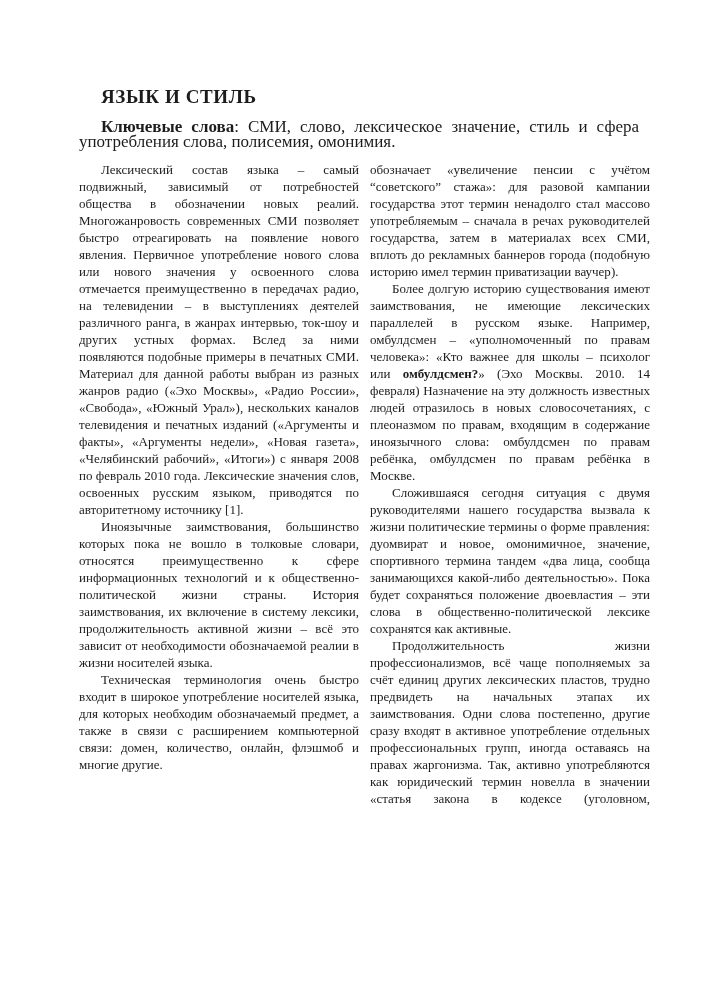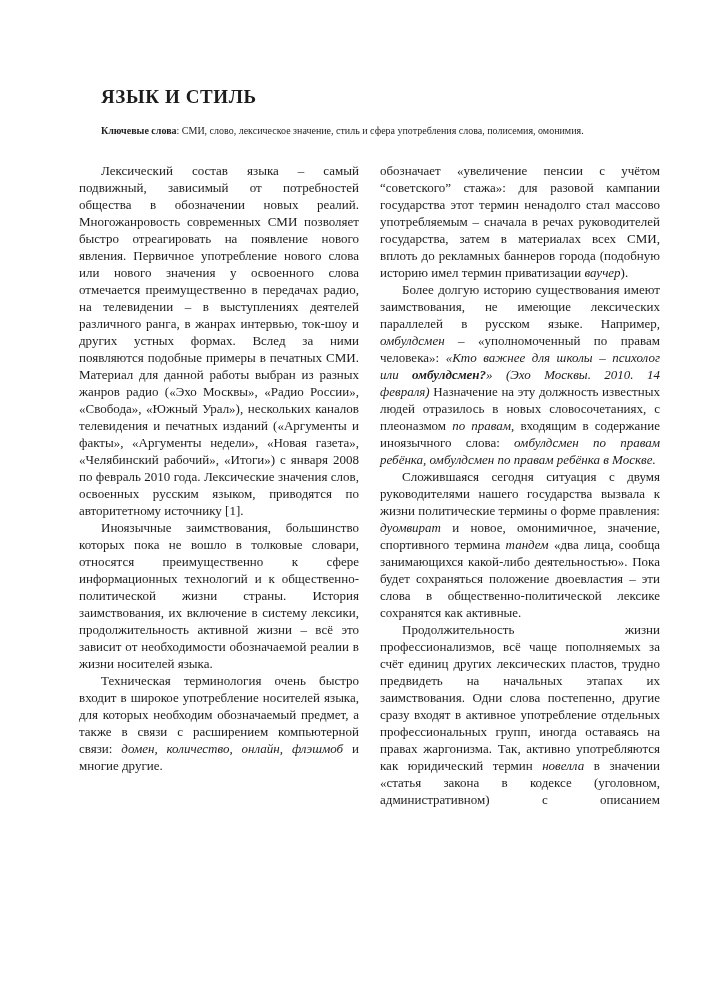--- a/index.html
+++ b/index.html
@@ -48,43 +48,43 @@
   .abstract {
     margin: 16px 0 0 0;
     font-style: italic;
     font-size: 13.5px;
     line-height: 18.5px;
     text-align: justify;
     text-indent: 22px;
   }
   .keywords {
     margin: 11px 12px 0 0;
-    font-size: 10px;
-    line-height: 24px;
+    font-size: 17px;
+    line-height: 15px;
     text-align: justify;
     text-indent: 22px;
   }
   .cols {
-    margin-top: 19px;
+    margin-top: 12px;
     display: flex;
-    gap: 21px;
+    gap: 11px;
   }
   .col {
     width: 280px;
     flex: 0 0 280px;
     font-size: 13px;
     line-height: 17px;
     text-align: justify;
   }
   .col p {
     margin: 0;
     text-indent: 22px;
   }
   .col p.no-indent { text-indent: 0; }
-  .it { font-style: italic; }
+  .it { }
   .bd { font-weight: bold; }
   .page-number {
     position: absolute;
     left: 75px;
     top: 928px;
     font-size: 11px;
     line-height: 18px;
   }
 </style>
 </head>

